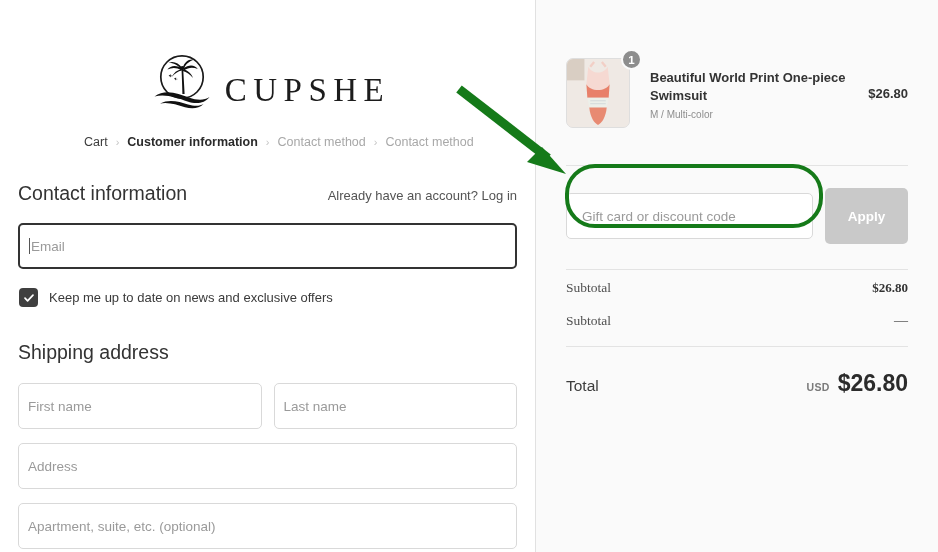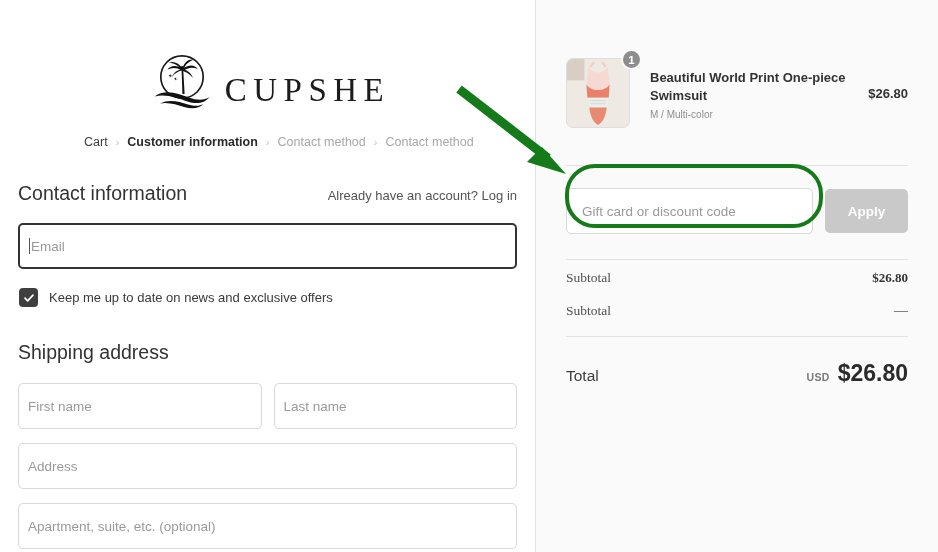--- a/index.html
+++ b/index.html
@@ -131,21 +131,21 @@
     display: flex; align-items: center; gap: 12px;
     margin-top: 22px; position: relative;
   }
   .discount-input {
     flex: 1 1 auto; height: 46px;
     border: 1px solid #d9d9d9; border-radius: 5px;
     background: #ffffff; display: flex; align-items: center;
     padding: 0 15px; font-size: 13.5px; color: #9a9a9a;
   }
   .apply-btn {
-    width: 83px; height: 44px; border-radius: 5px;
+    width: 83px; height: 56px; border-radius: 5px;
     background: #c9c9c9; color: #ffffff; border: none;
     font-size: 13.5px; font-weight: bold;
     font-family: "Liberation Sans", sans-serif;
     cursor: default;
   }
 
   .totals { margin-top: 10px; font-family: Liberation Serif, serif; }
   .total-line {
     display: flex; justify-content: space-between; align-items: baseline;
     margin-bottom: 17px;

